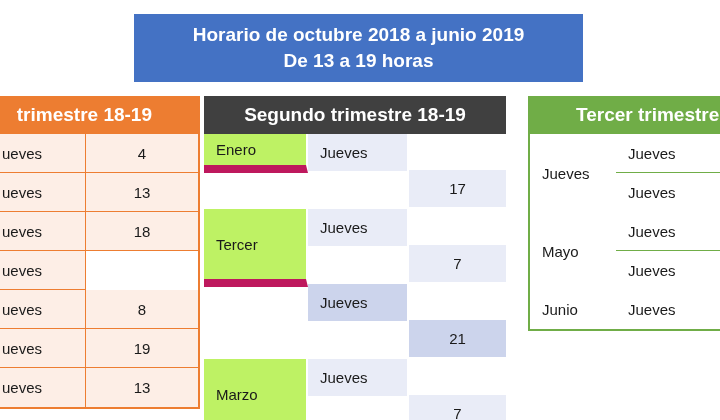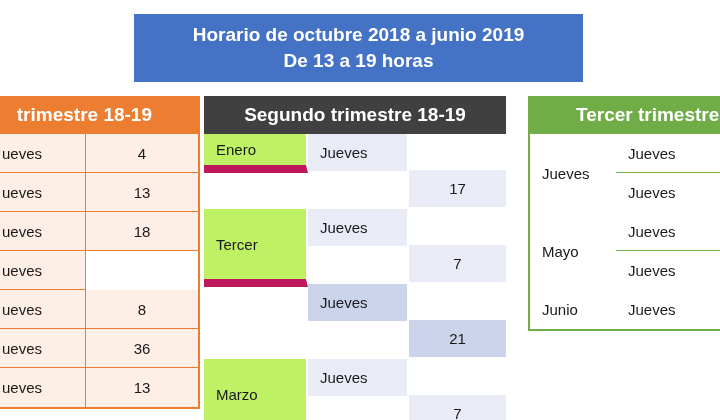--- a/index.html
+++ b/index.html
@@ -176,21 +176,21 @@
   </div>
   <div class="row">
     <div class="cell c-day">ueves</div>
   </div>
   <div class="row">
     <div class="cell c-day">ueves</div>
     <div class="cell c-num">8</div>
   </div>
   <div class="row">
     <div class="cell c-day">ueves</div>
-    <div class="cell c-num">36</div>
+    <div class="cell c-num">19</div>
   </div>
   <div class="row">
     <div class="cell c-day">ueves</div>
     <div class="cell c-num">13</div>
   </div>
 </div>
 
 <div class="table" id="t2">
   <div class="thead">Segundo trimestre 18-19</div>
 

